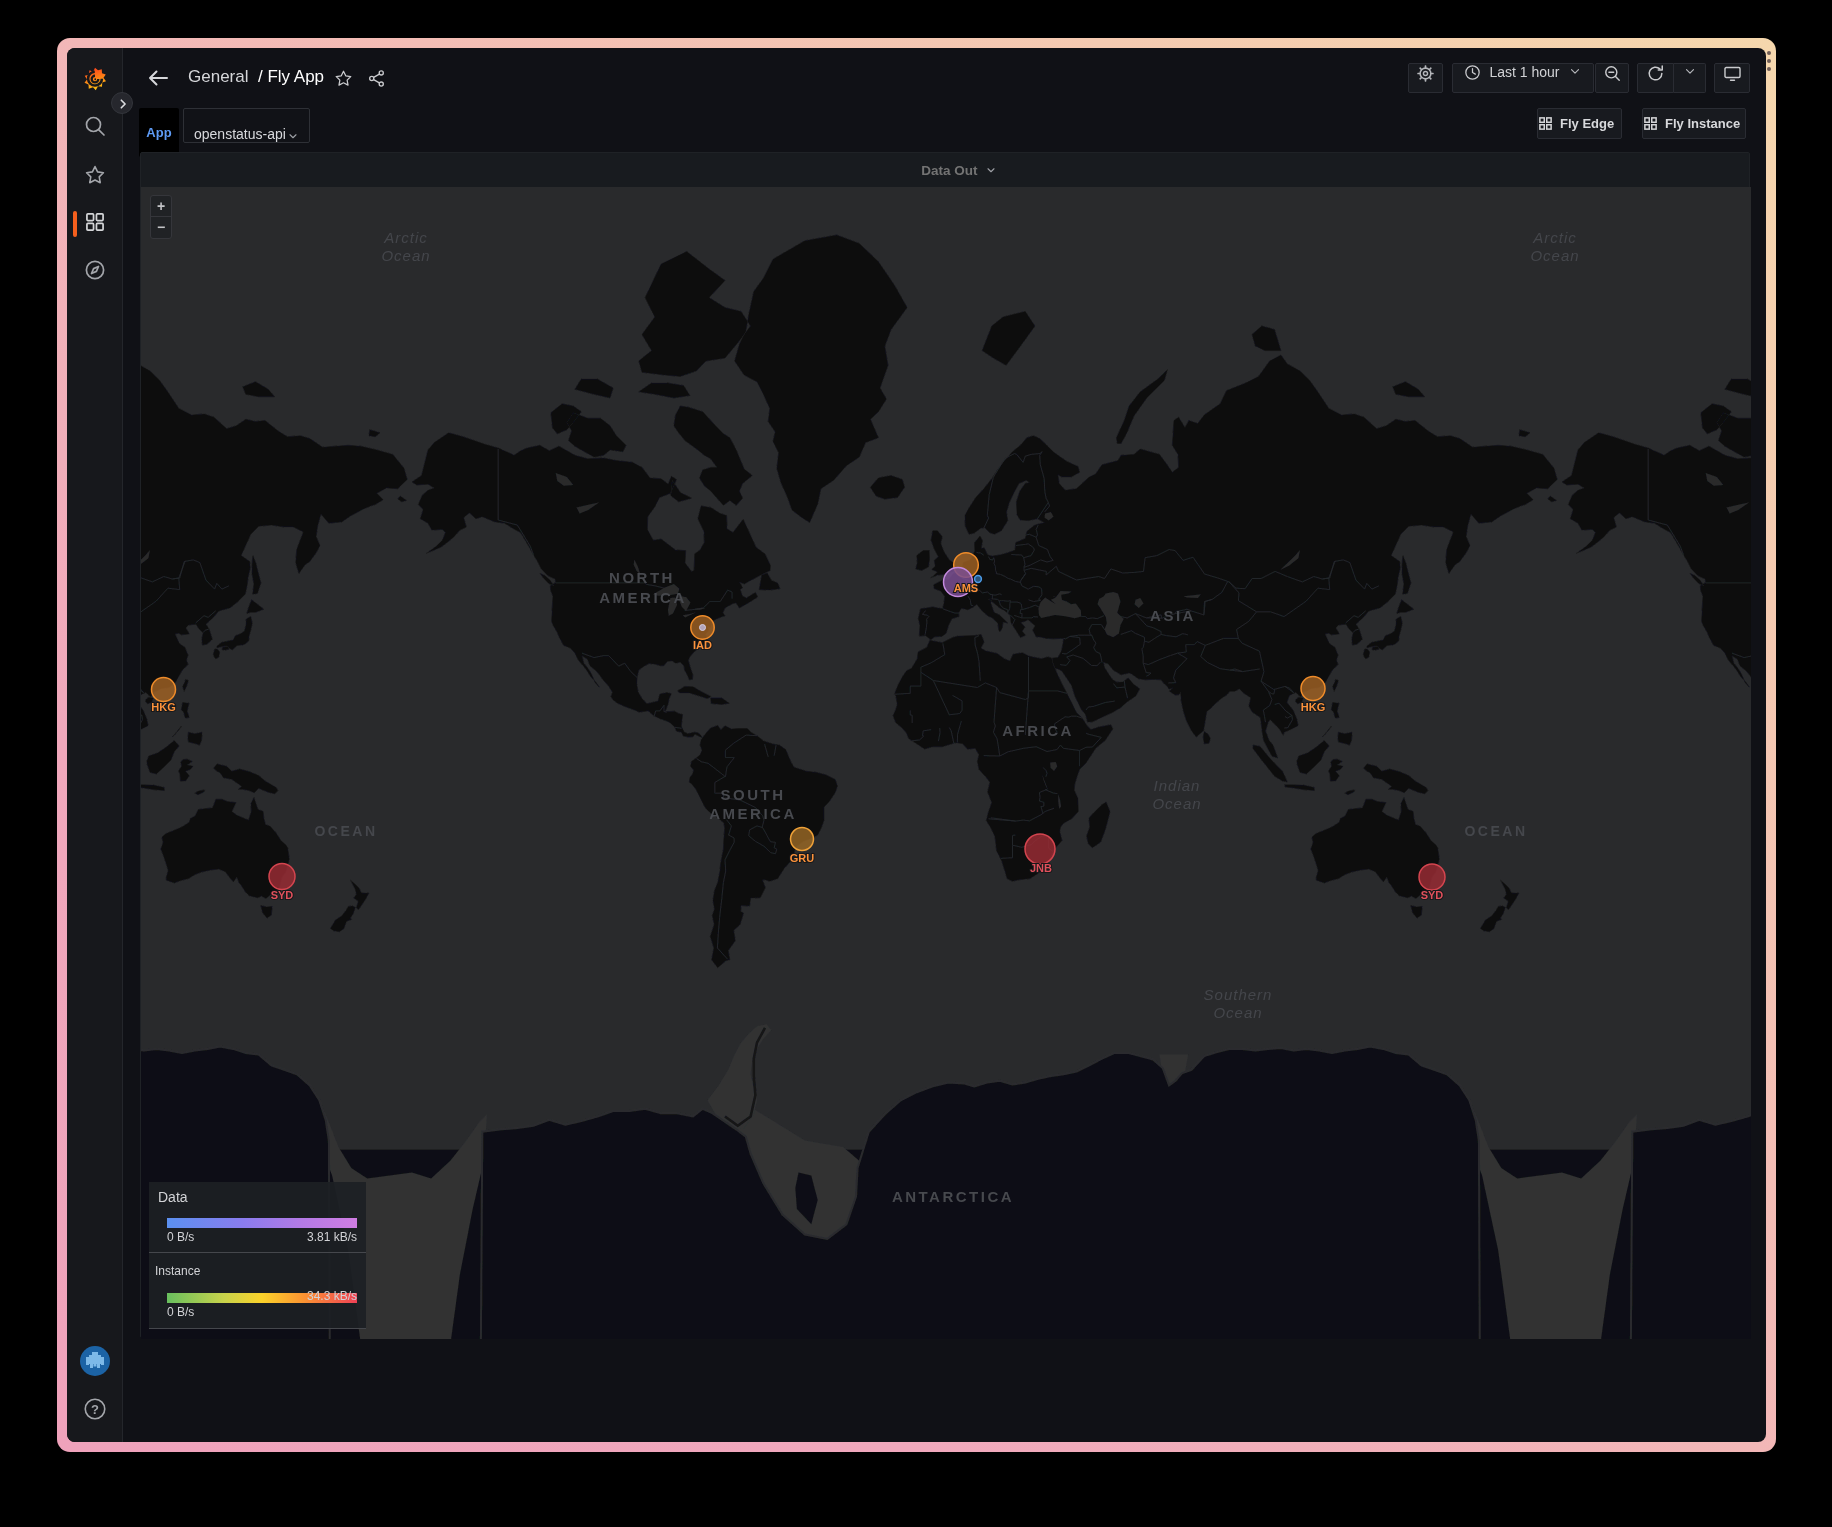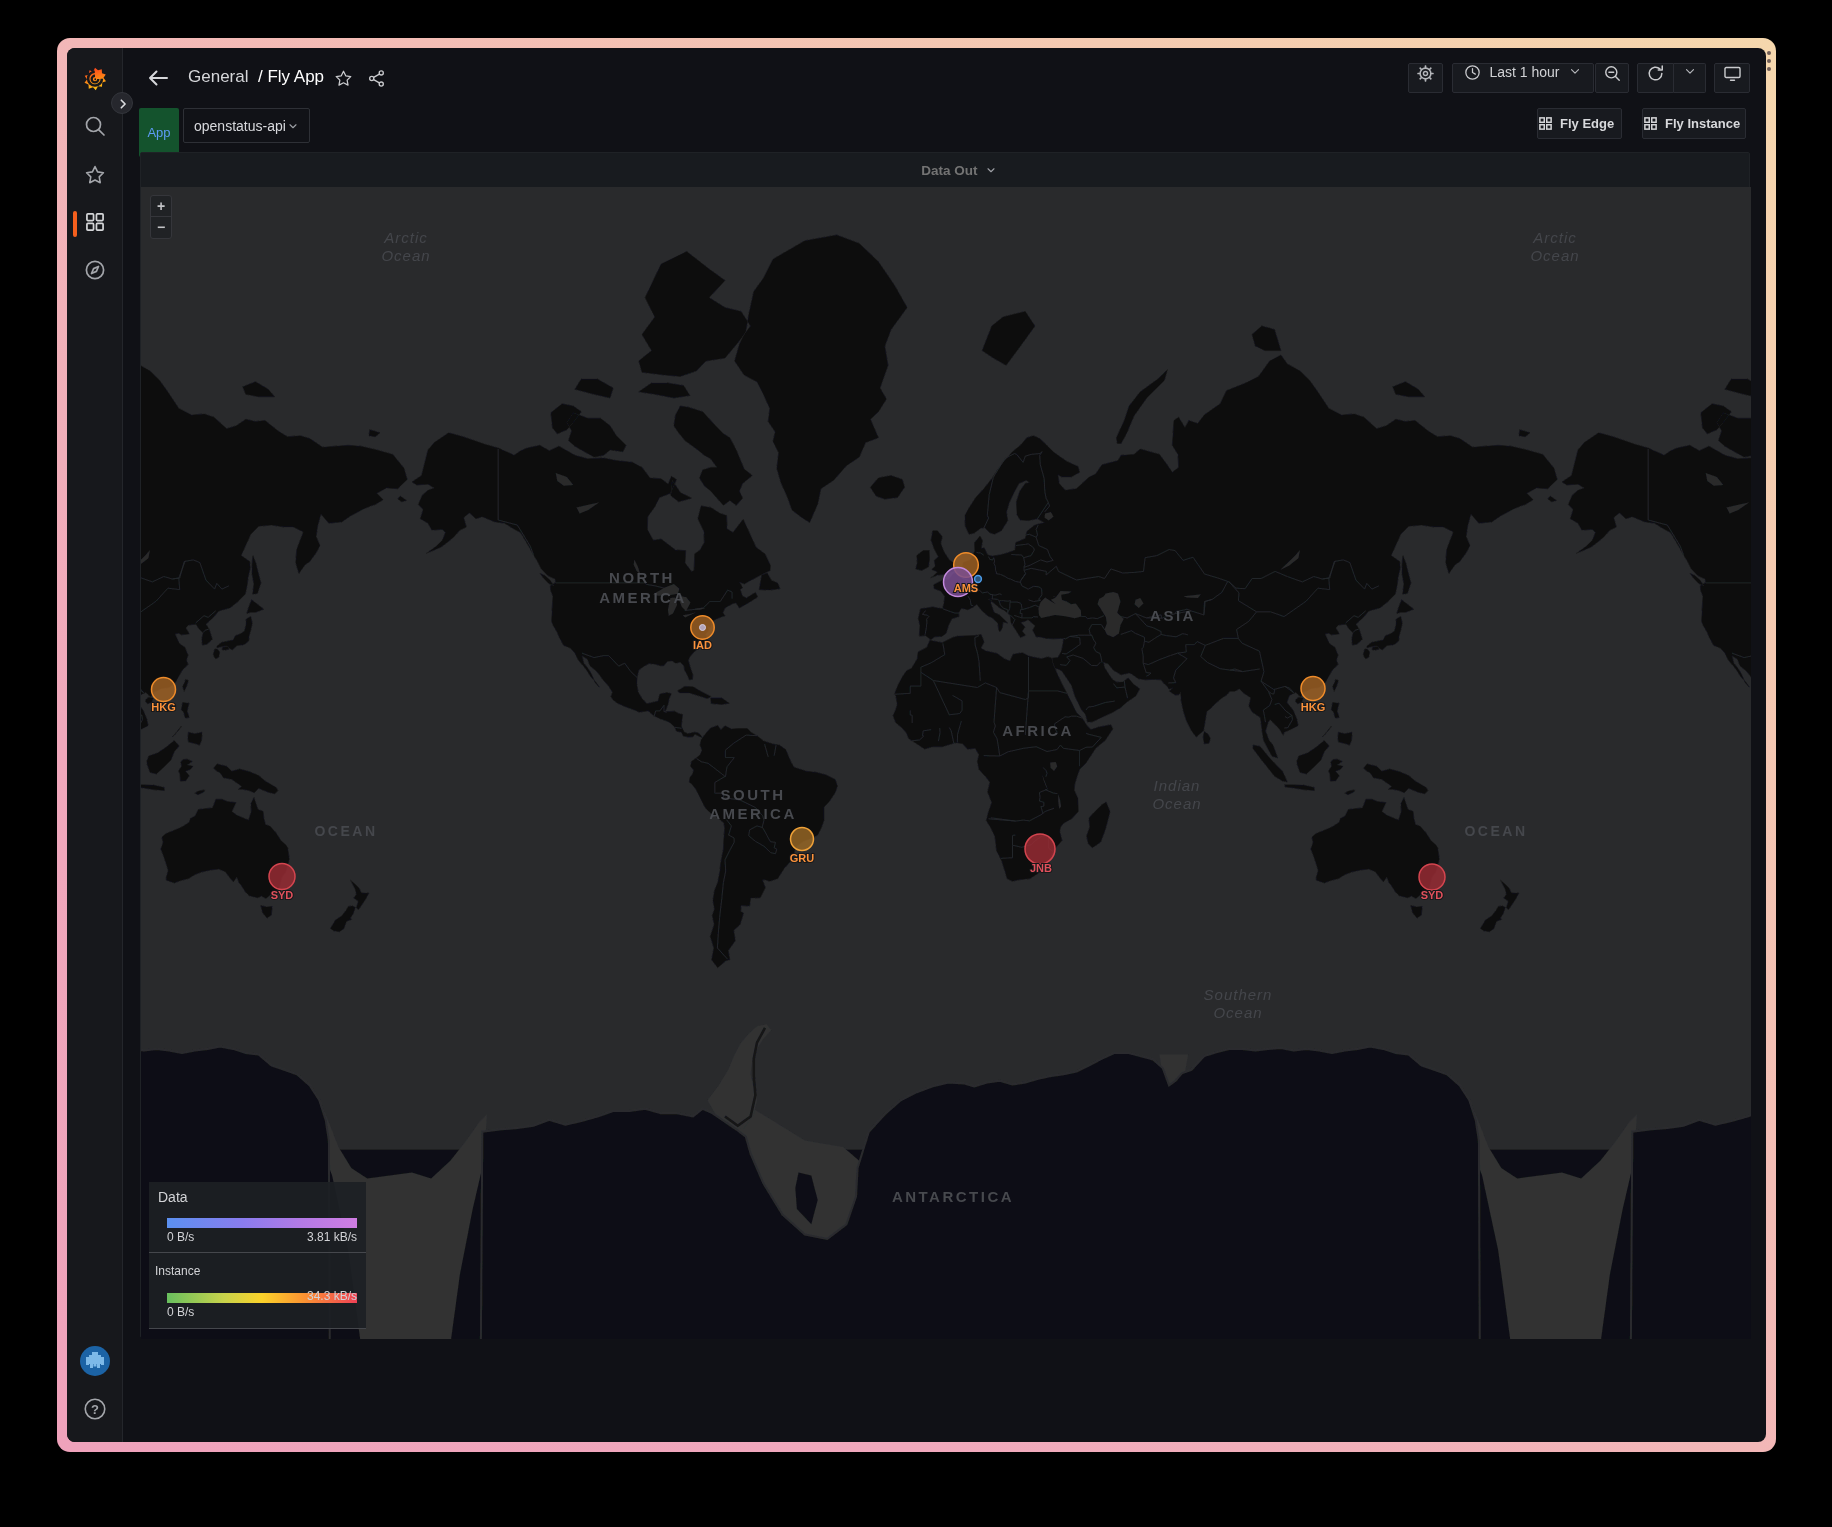--- a/index.html
+++ b/index.html
@@ -141,22 +141,22 @@
         <svg width="14" height="14" viewBox="0 0 24 24">
           <path d="M6 9.5 12 15.5 18 9.5" fill="none" stroke="#b4b6ba" stroke-width="2.0" stroke-linecap="round" stroke-linejoin="round"></path>
         </svg>
       </div>
 <div class="toolbtn" style="left:1647px;width:36px">
         <svg width="19" height="19" viewBox="0 0 24 24">
           <rect x="2.5" y="4.5" width="19" height="12.5" rx="1.5" fill="none" stroke="#c9cacd" stroke-width="1.8"></rect>
           <path d="M9.5 20.5h5" stroke="#c9cacd" stroke-width="1.8" stroke-linecap="round"></path>
         </svg>
       </div>
-<div style="position:absolute;left:72px;top:60px;width:40px;height:49px;background:#14532d;border-radius:2px;display:flex;align-items:center;justify-content:center;color:#5e9bf5;font-size:13px;font-weight:400">App</div>
-<div style="position:absolute;left:116px;top:60px;width:127px;height:35px;background:#111217;border:1px solid #2e3036;border-radius:2px;display:flex;align-items:center;color:#d8d9dd;font-size:14px;padding:0 10px;justify-content:space-between">
+<div style="position:absolute;left:72px;top:60px;width:40px;height:49px;background:#000000;border-radius:2px;display:flex;align-items:center;justify-content:center;color:#5e9bf5;font-size:13px;font-weight:700">App</div>
+<div style="position:absolute;left:116px;top:60px;width:127px;height:35px;background:#111217;border:1px solid #2e3036;border-radius:2px;display:flex;align-items:flex-end;color:#d8d9dd;font-size:14px;padding:0 10px;justify-content:space-between">
         <span>openstatus-api</span>
         <svg width="12" height="12" viewBox="0 0 24 24">
           <path d="M6 9.5 12 15.5 18 9.5" fill="none" stroke="#9ea0a6" stroke-width="2.2" stroke-linecap="round" stroke-linejoin="round"></path>
         </svg>
       </div>
 <div class="r2btn" style="left:1470px;width:85px">
         <svg width="15" height="15" viewBox="0 0 24 24">
           <g fill="none" stroke="#d4d5d8" stroke-width="2.4">
             <rect x="3" y="3" width="7" height="7"></rect>
             <rect x="14" y="3" width="7" height="7"></rect>

